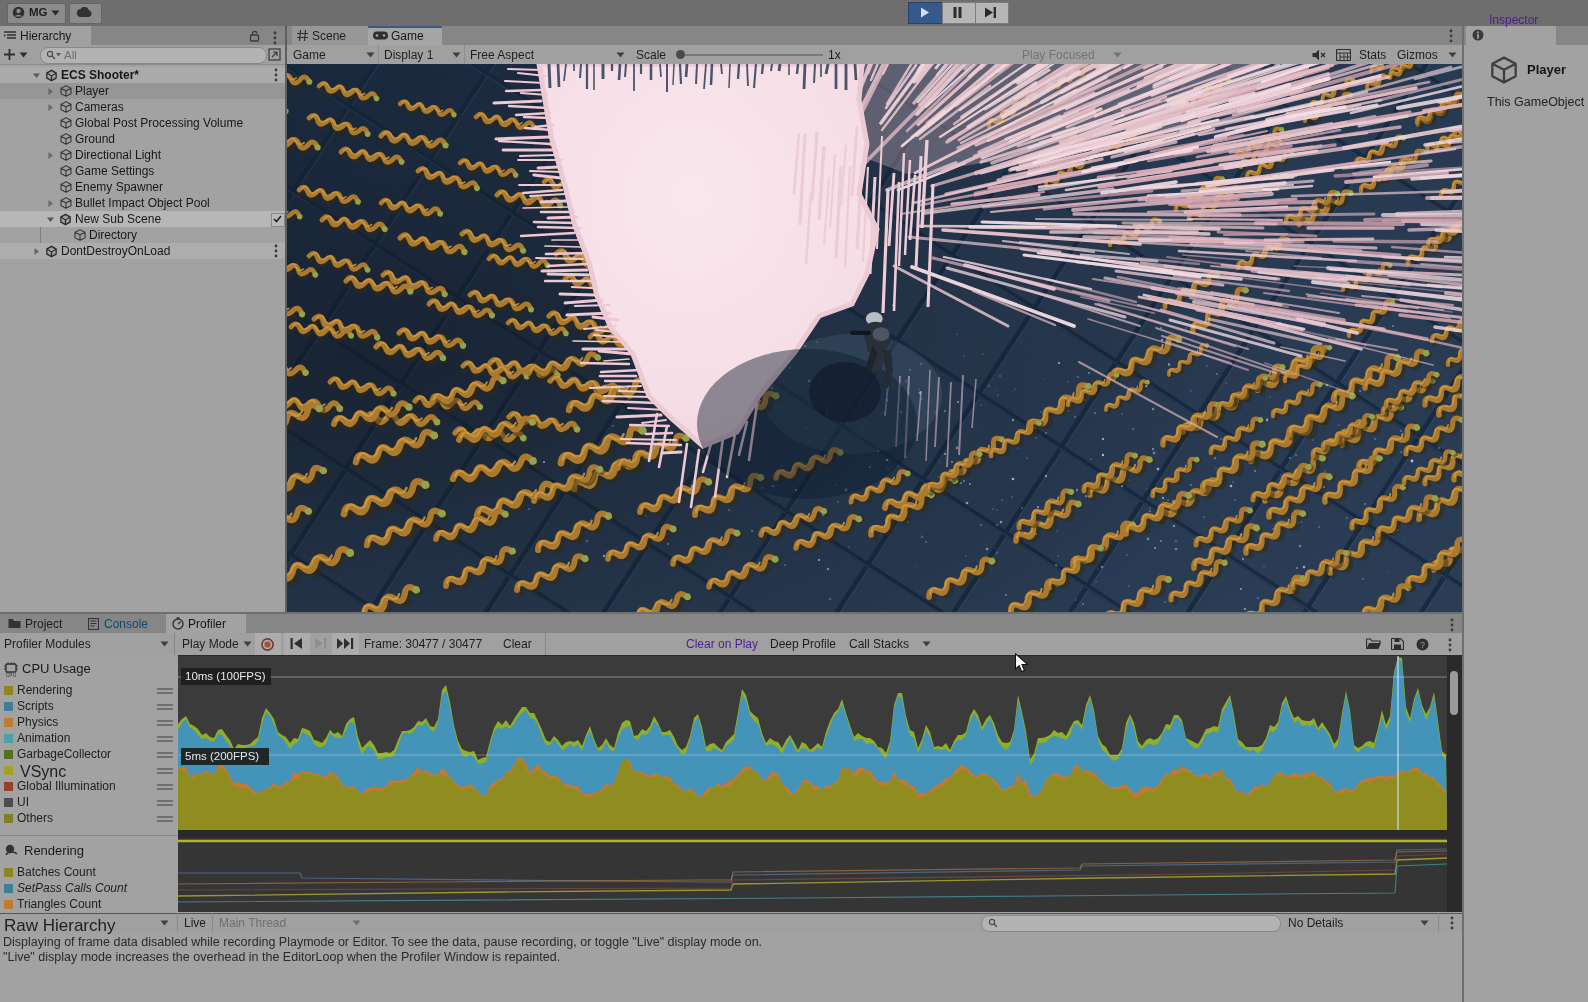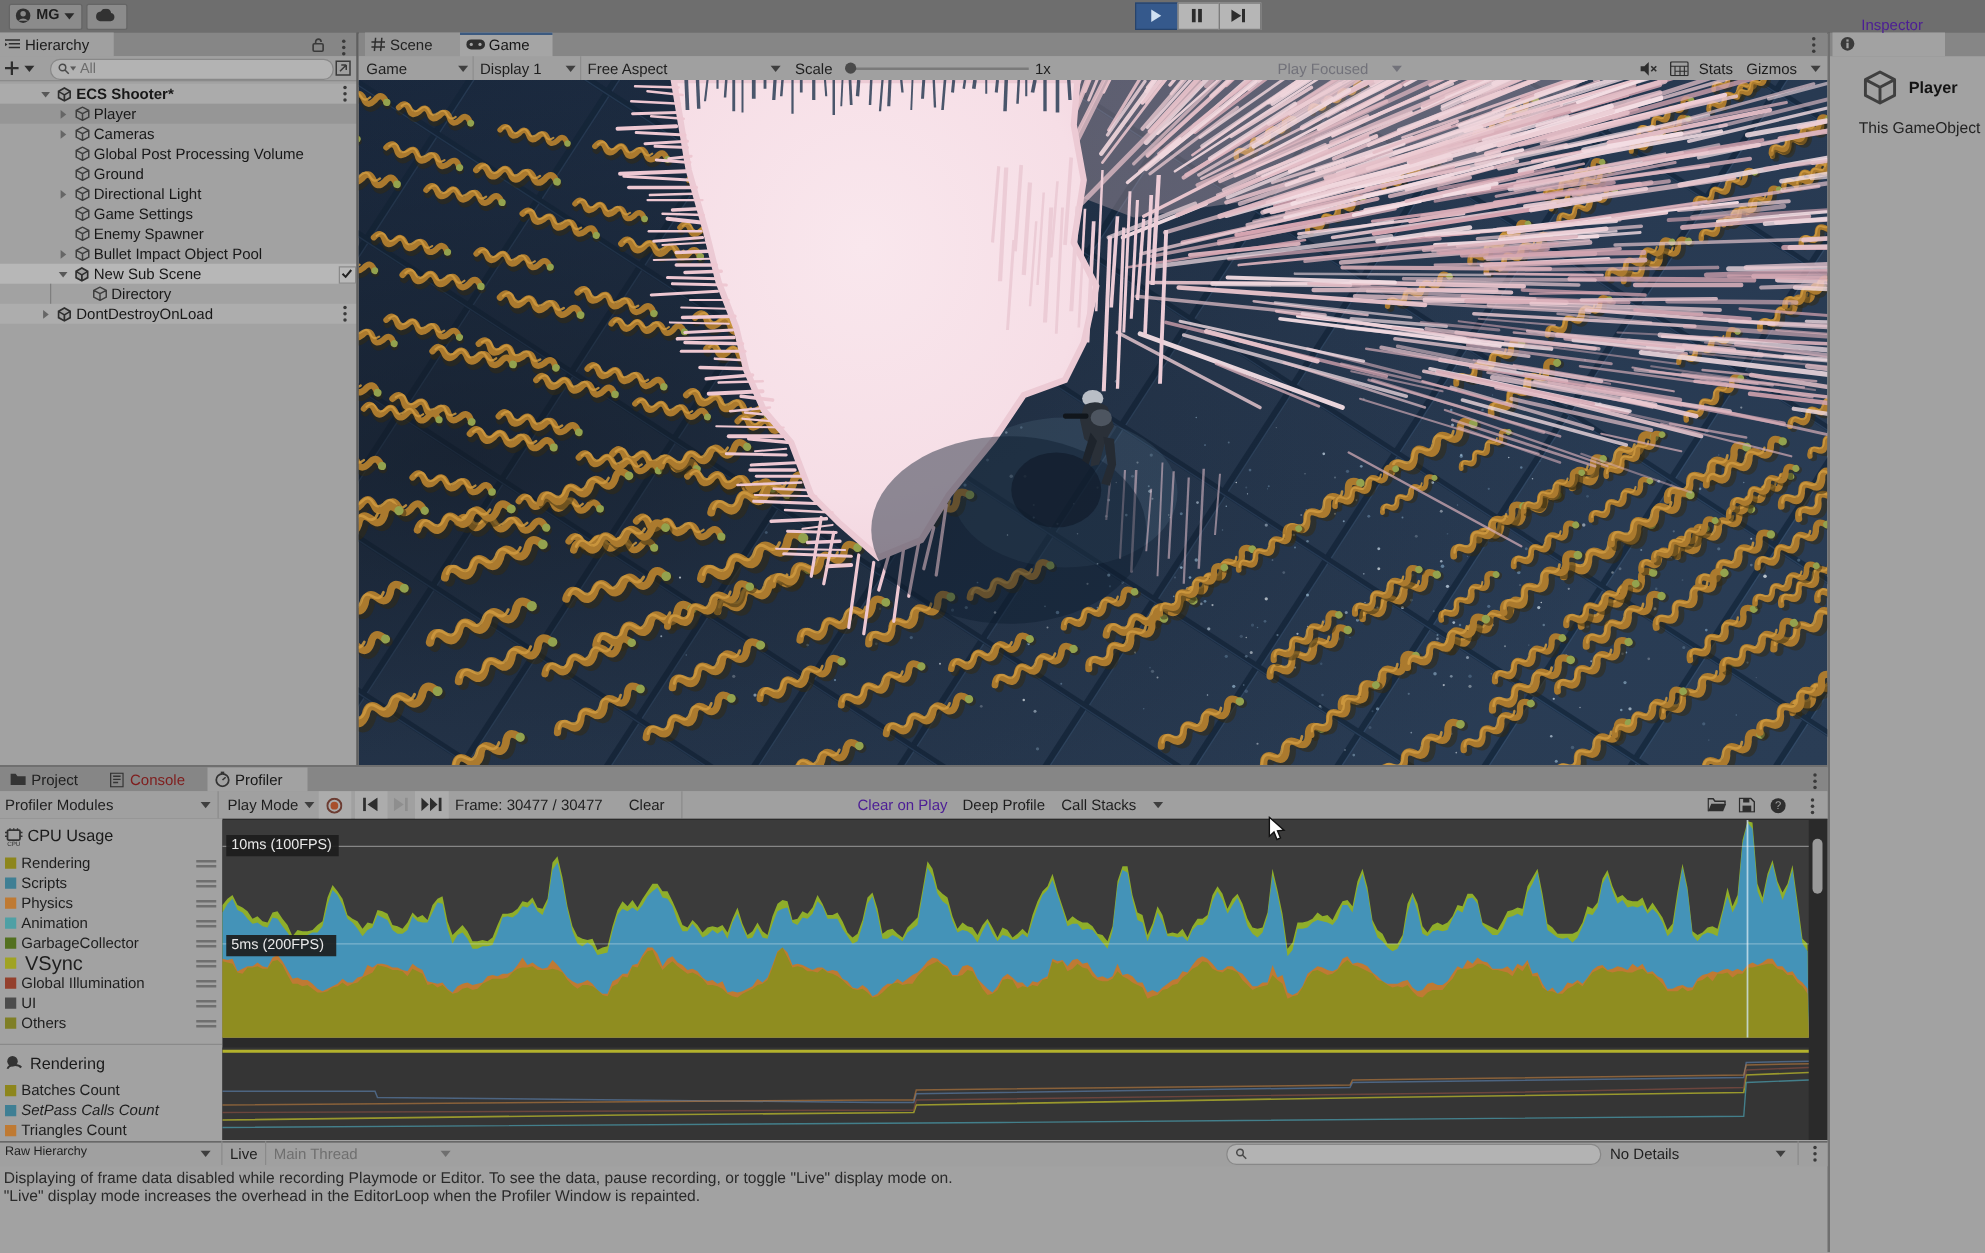--- a/index.html
+++ b/index.html
@@ -1572,21 +1572,21 @@
     <div class="abs" style="left:0;top:612px;width:1462px;height:2px;background:#6f6f6f"></div>
     <div class="abs" style="left:0;top:614px;width:1462px;height:19px;background:#868686"></div>
     <svg class="abs" style="left:8px;top:618px" width="13" height="11" viewBox="0 0 13 11">
       <path d="M0.5,1 h4 l1.5,2 h6.5 v7 h-12 Z" fill="#343434"></path>
     </svg>
     <div style="position:absolute;left:25px;top:617px;font-size:12px;color:#202020;font-weight:400;white-space:nowrap;">Project</div>
     <svg class="abs" style="left:88px;top:618px" width="11" height="12" viewBox="0 0 11 12">
       <rect x="0.5" y="0.5" width="10" height="11" fill="none" stroke="#343434" stroke-width="1.1"></rect>
       <path d="M2.5,3 h6 M2.5,5.5 h6 M2.5,8 h4" stroke="#343434" stroke-width="1.1"></path>
     </svg>
-    <div style="position:absolute;left:104px;top:617px;font-size:12px;color:#7f1d1d;font-weight:400;white-space:nowrap;">Console</div>
+    <div style="position:absolute;left:104px;top:617px;font-size:12px;color:#0c4a6e;font-weight:400;white-space:nowrap;">Console</div>
     <div class="abs" style="left:166px;top:614px;width:80px;height:19px;background:#a2a2a2"></div>
     <svg class="abs" style="left:172px;top:617px" width="13" height="13" viewBox="0 0 13 13">
       <circle cx="6" cy="7" r="5" fill="none" stroke="#343434" stroke-width="1.4"></circle>
       <rect x="4.6" y="0.2" width="2.8" height="2" fill="#343434"></rect>
       <path d="M6,7 L8.5,4.8" stroke="#343434" stroke-width="1.3"></path>
     </svg>
     <div style="position:absolute;left:188px;top:617px;font-size:12px;color:#161616;font-weight:400;white-space:nowrap;">Profiler</div>
     <svg style="position:absolute;left:1450px;top:618px" width="4" height="14" viewBox="0 0 4 14">
       <circle cx="2" cy="2" r="1.4" fill="#3a3a3a"></circle>
       <circle cx="2" cy="7" r="1.4" fill="#3a3a3a"></circle>
@@ -1723,21 +1723,21 @@
         <polyline points="178,890 731,888 733,880 1200,874 1395,870 1397,856 1447,854" fill="none" stroke="#7a4a40" stroke-width="1.1" opacity="0.8"></polyline>
         <polyline points="178,902 800,898 1395,893 1397,866 1447,864" fill="none" stroke="#4aa0b0" stroke-width="1.1" opacity="0.7"></polyline>
       </svg>
     </div>
     <div class="abs" style="left:1450px;top:671px;width:8px;height:44px;background:#9a9a9a;border-radius:4px"></div>
     <div class="abs" style="left:181px;top:668px;width:90px;height:17px;background:#1d1d1d;opacity:0.92"></div>
     <div style="position:absolute;left:185px;top:670px;font-size:11.5px;color:#e8e8e8;font-weight:400;white-space:nowrap;">10ms (100FPS)</div>
     <div class="abs" style="left:181px;top:748px;width:88px;height:17px;background:#1d1d1d;opacity:0.92"></div>
     <div style="position:absolute;left:185px;top:750px;font-size:11.5px;color:#e8e8e8;font-weight:400;white-space:nowrap;">5ms (200FPS)</div>
     <div class="abs" style="left:0;top:913px;width:1462px;height:19px;background:#a0a0a0;border-top:1px solid #555"></div>
-    <div style="position:absolute;left:4px;top:916px;font-size:10px;color:#1e1e1e;font-weight:400;white-space:nowrap;">Raw Hierarchy</div>
+    <div style="position:absolute;left:4px;top:916px;font-size:17px;color:#1e1e1e;font-weight:400;white-space:nowrap;">Raw Hierarchy</div>
     <svg style="position:absolute;left:160px;top:920px" width="9" height="6" viewBox="0 0 9 6">
       <path d="M0.5,0.5 L8.5,0.5 L4.5,5.5 Z" fill="#3f3f3f"></path>
     </svg>
     <div class="abs" style="left:177px;top:913px;width:1px;height:19px;background:#8a8a8a"></div>
     <div style="position:absolute;left:184px;top:916px;font-size:12px;color:#1e1e1e;font-weight:400;white-space:nowrap;">Live</div>
     <div class="abs" style="left:212px;top:913px;width:1px;height:19px;background:#8a8a8a"></div>
     <div style="position:absolute;left:219px;top:916px;font-size:12px;color:#6f6f6f;font-weight:400;white-space:nowrap;">Main Thread</div>
     <svg style="position:absolute;left:352px;top:920px" width="9" height="6" viewBox="0 0 9 6">
       <path d="M0.5,0.5 L8.5,0.5 L4.5,5.5 Z" fill="#6f6f6f"></path>
     </svg>

